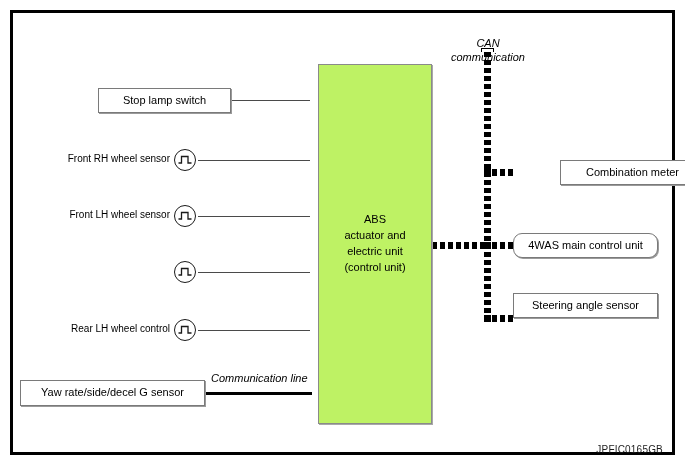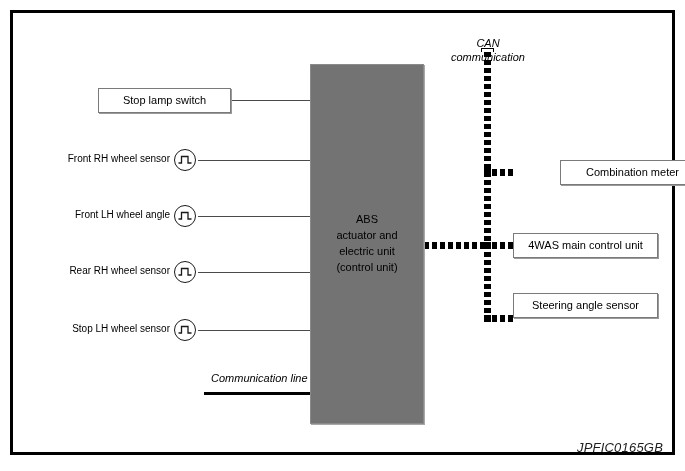--- a/index.html
+++ b/index.html
@@ -45,28 +45,28 @@
     text-align: center;
     z-index: 6;
   }
   .box.shadowed {
     box-shadow: 1px 1px 0 #9a9a9a;
   }
 
   
   .abs-unit {
     position: absolute;
-    left: 310px;
+    left: 318px;
     top: 64px;
     width: 114px;
     height: 360px;
     box-sizing: border-box;
     border: 1px solid #8a8a8a;
     box-shadow: 1px 1px 0 #a8a8a8;
-    background: #737373;
+    background: #bef264;
     display: flex;
     align-items: center;
     justify-content: center;
     z-index: 7;
   }
   .abs-unit .abs-text {
     font-size: 11px;
     line-height: 1.45;
     text-align: center;
     color: #000000;
@@ -186,25 +186,24 @@
   .caption.on-white {
     background: #ffffff;
     padding: 0 2px;
   }
 
   
   .ref-code {
     position: absolute;
     right: 22px;
     bottom: 16px;
-    font-size: 13px;
+    font-size: 10px;
     letter-spacing: 0.2px;
     color: #1d1d1d;
     z-index: 8;
-    font-style: italic;
   }
 </style>
 </head>
 <body>
 
 <div id="page">
 
   <div class="frame"></div>
 
   <div class="wire" style="left:230px; top:100px; width:80px;"></div>
@@ -223,49 +222,49 @@
     <span>Front RH wheel sensor</span>
   </div>
   <div class="sensor-icon" style="left:173px; top:148px;">
     <svg width="24" height="24" viewBox="0 0 24 24">
       <circle cx="12" cy="12" r="10.5" fill="#ffffff" stroke="#1a1a1a" stroke-width="1"></circle>
       <polyline points="5.5,15 8.5,15 8.5,8.5 15,8.5 15,15 18.5,15" fill="none" stroke="#1a1a1a" stroke-width="1.3"></polyline>
     </svg>
   </div>
 
   <div class="sensor-label" style="left:48px; top:209px; width:122px;">
-    <span>Front LH wheel angle</span>
+    <span>Front LH wheel sensor</span>
   </div>
   <div class="sensor-icon" style="left:173px; top:204px;">
     <svg width="24" height="24" viewBox="0 0 24 24">
       <circle cx="12" cy="12" r="10.5" fill="#ffffff" stroke="#1a1a1a" stroke-width="1"></circle>
       <polyline points="5.5,15 8.5,15 8.5,8.5 15,8.5 15,15 18.5,15" fill="none" stroke="#1a1a1a" stroke-width="1.3"></polyline>
     </svg>
   </div>
 
-  <div class="sensor-label" style="left:48px; top:265px; width:122px;">
-    <span>Rear RH wheel sensor</span>
-  </div>
   <div class="sensor-icon" style="left:173px; top:260px;">
     <svg width="24" height="24" viewBox="0 0 24 24">
       <circle cx="12" cy="12" r="10.5" fill="#ffffff" stroke="#1a1a1a" stroke-width="1"></circle>
       <polyline points="5.5,15 8.5,15 8.5,8.5 15,8.5 15,15 18.5,15" fill="none" stroke="#1a1a1a" stroke-width="1.3"></polyline>
     </svg>
   </div>
 
   <div class="sensor-label" style="left:48px; top:323px; width:122px;">
-    <span>Stop LH wheel sensor</span>
+    <span>Rear LH wheel control</span>
   </div>
   <div class="sensor-icon" style="left:173px; top:318px;">
     <svg width="24" height="24" viewBox="0 0 24 24">
       <circle cx="12" cy="12" r="10.5" fill="#ffffff" stroke="#1a1a1a" stroke-width="1"></circle>
       <polyline points="5.5,15 8.5,15 8.5,8.5 15,8.5 15,15 18.5,15" fill="none" stroke="#1a1a1a" stroke-width="1.3"></polyline>
     </svg>
   </div>
 
+  <div class="box shadowed" style="left:20px; top:380px; width:185px; height:26px;">
+    <span>Yaw rate/side/decel G sensor</span>
+  </div>
 
   <div class="caption left-align on-white" style="left:209px; top:371px;">
     <span>Communication line</span>
   </div>
 
   <div class="abs-unit">
     <span class="abs-text">ABS
 actuator and
 electric unit
 (control unit)</span>
@@ -291,21 +290,21 @@
   <div class="can-h" style="left:484px; top:315px; width:30px;"></div>
 
   <div class="can-joint" style="left:484px; top:169px; width:7px; height:7px;"></div>
   <div class="can-joint" style="left:484px; top:242px; width:7px; height:7px;"></div>
   <div class="can-joint" style="left:484px; top:315px; width:7px; height:7px;"></div>
 
   <div class="box shadowed" style="left:513px; top:160px; width:145px; height:25px;margin-left:47px;">
     <span>Combination meter</span>
   </div>
 
-  <div class="box shadowed" style="left:513px; top:233px; width:145px; height:25px;">
+  <div class="box shadowed" style="left:513px; top:233px; width:145px; height:25px;border-radius:9px;">
     <span>4WAS main control unit</span>
   </div>
 
   <div class="box shadowed" style="left:513px; top:293px; width:145px; height:25px;">
     <span>Steering angle sensor</span>
   </div>
 
   <div class="ref-code">
     <span>JPFIC0165GB</span>
   </div>

